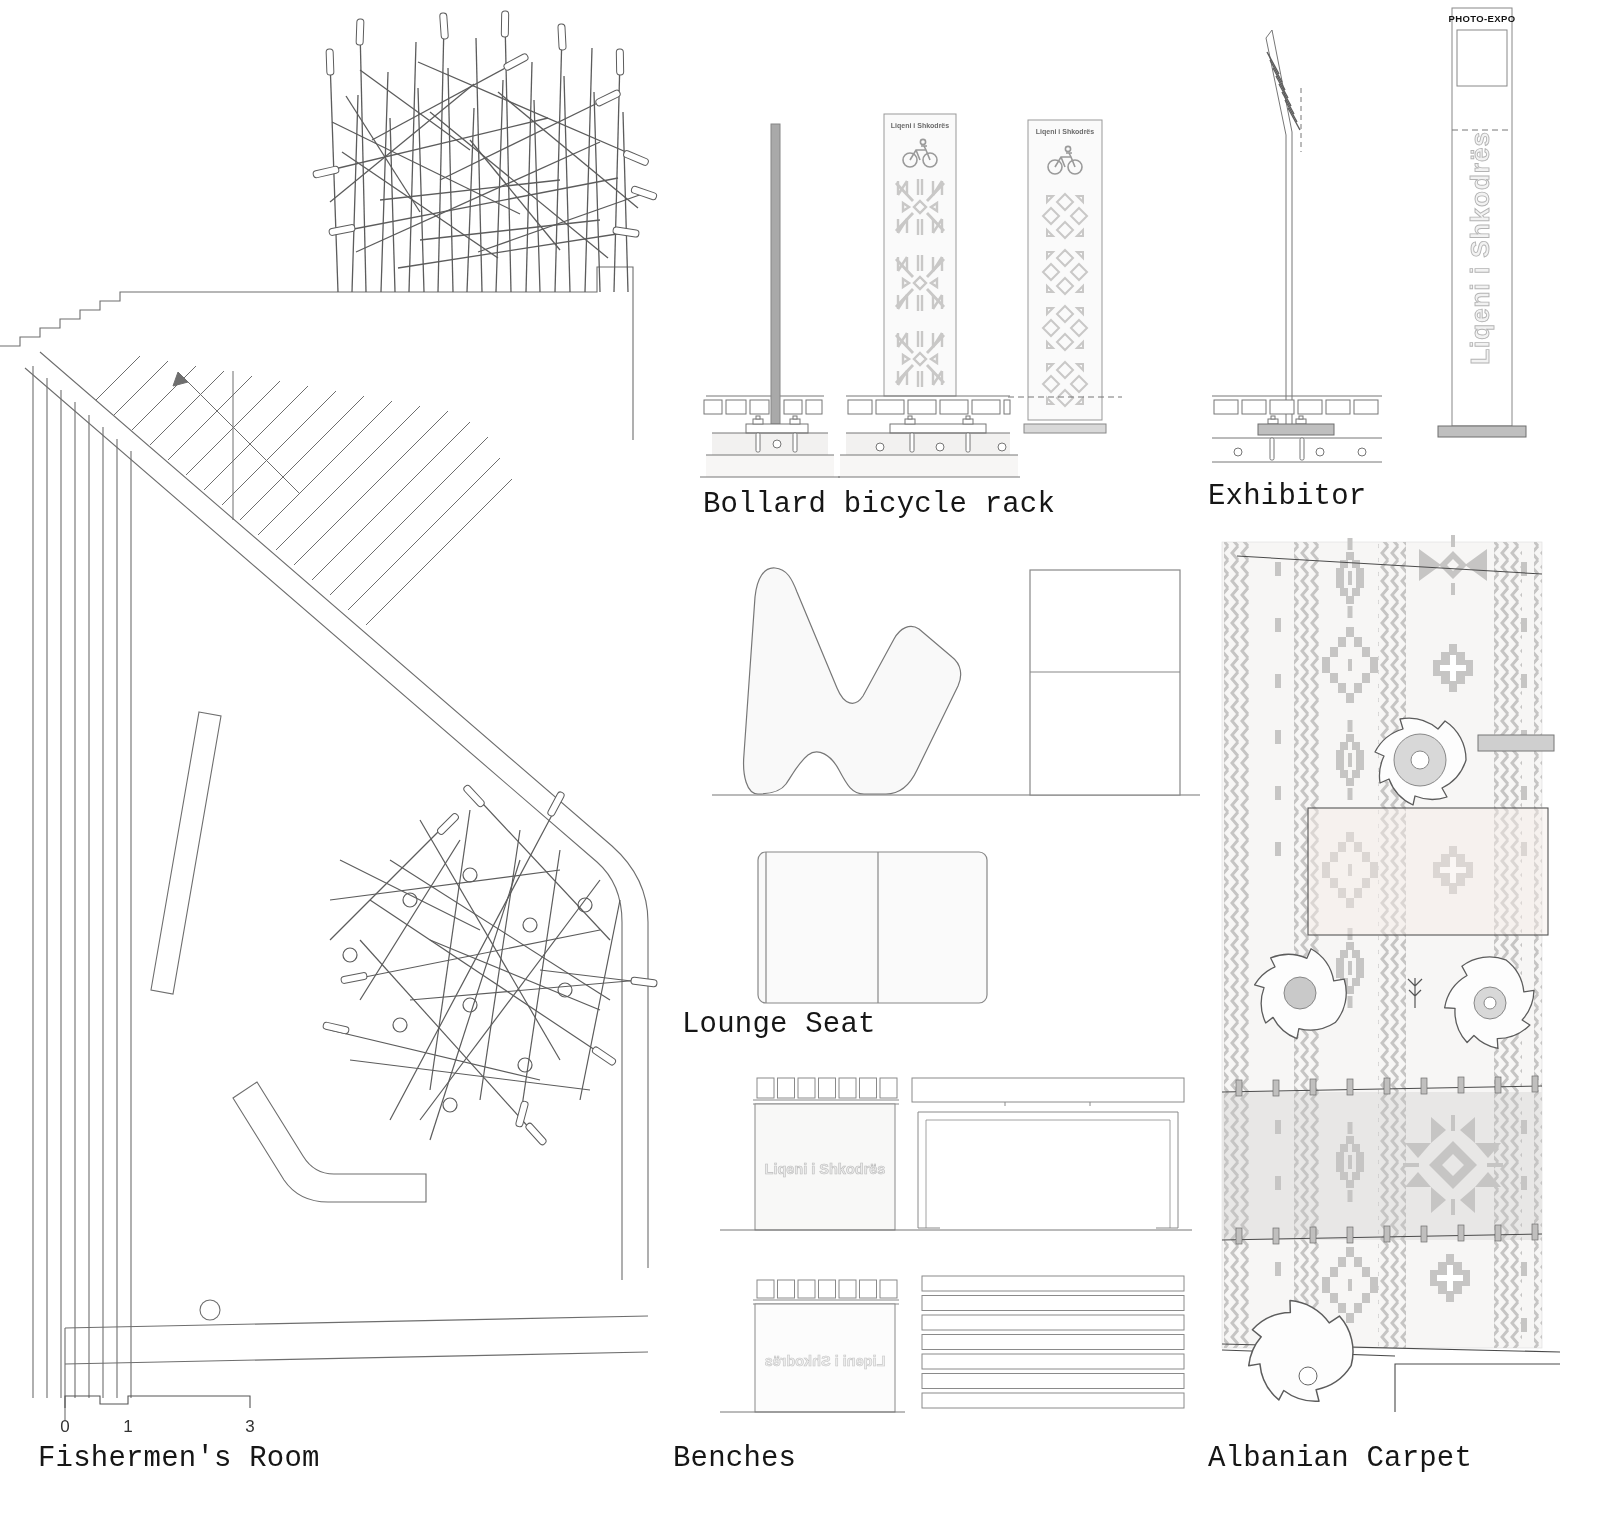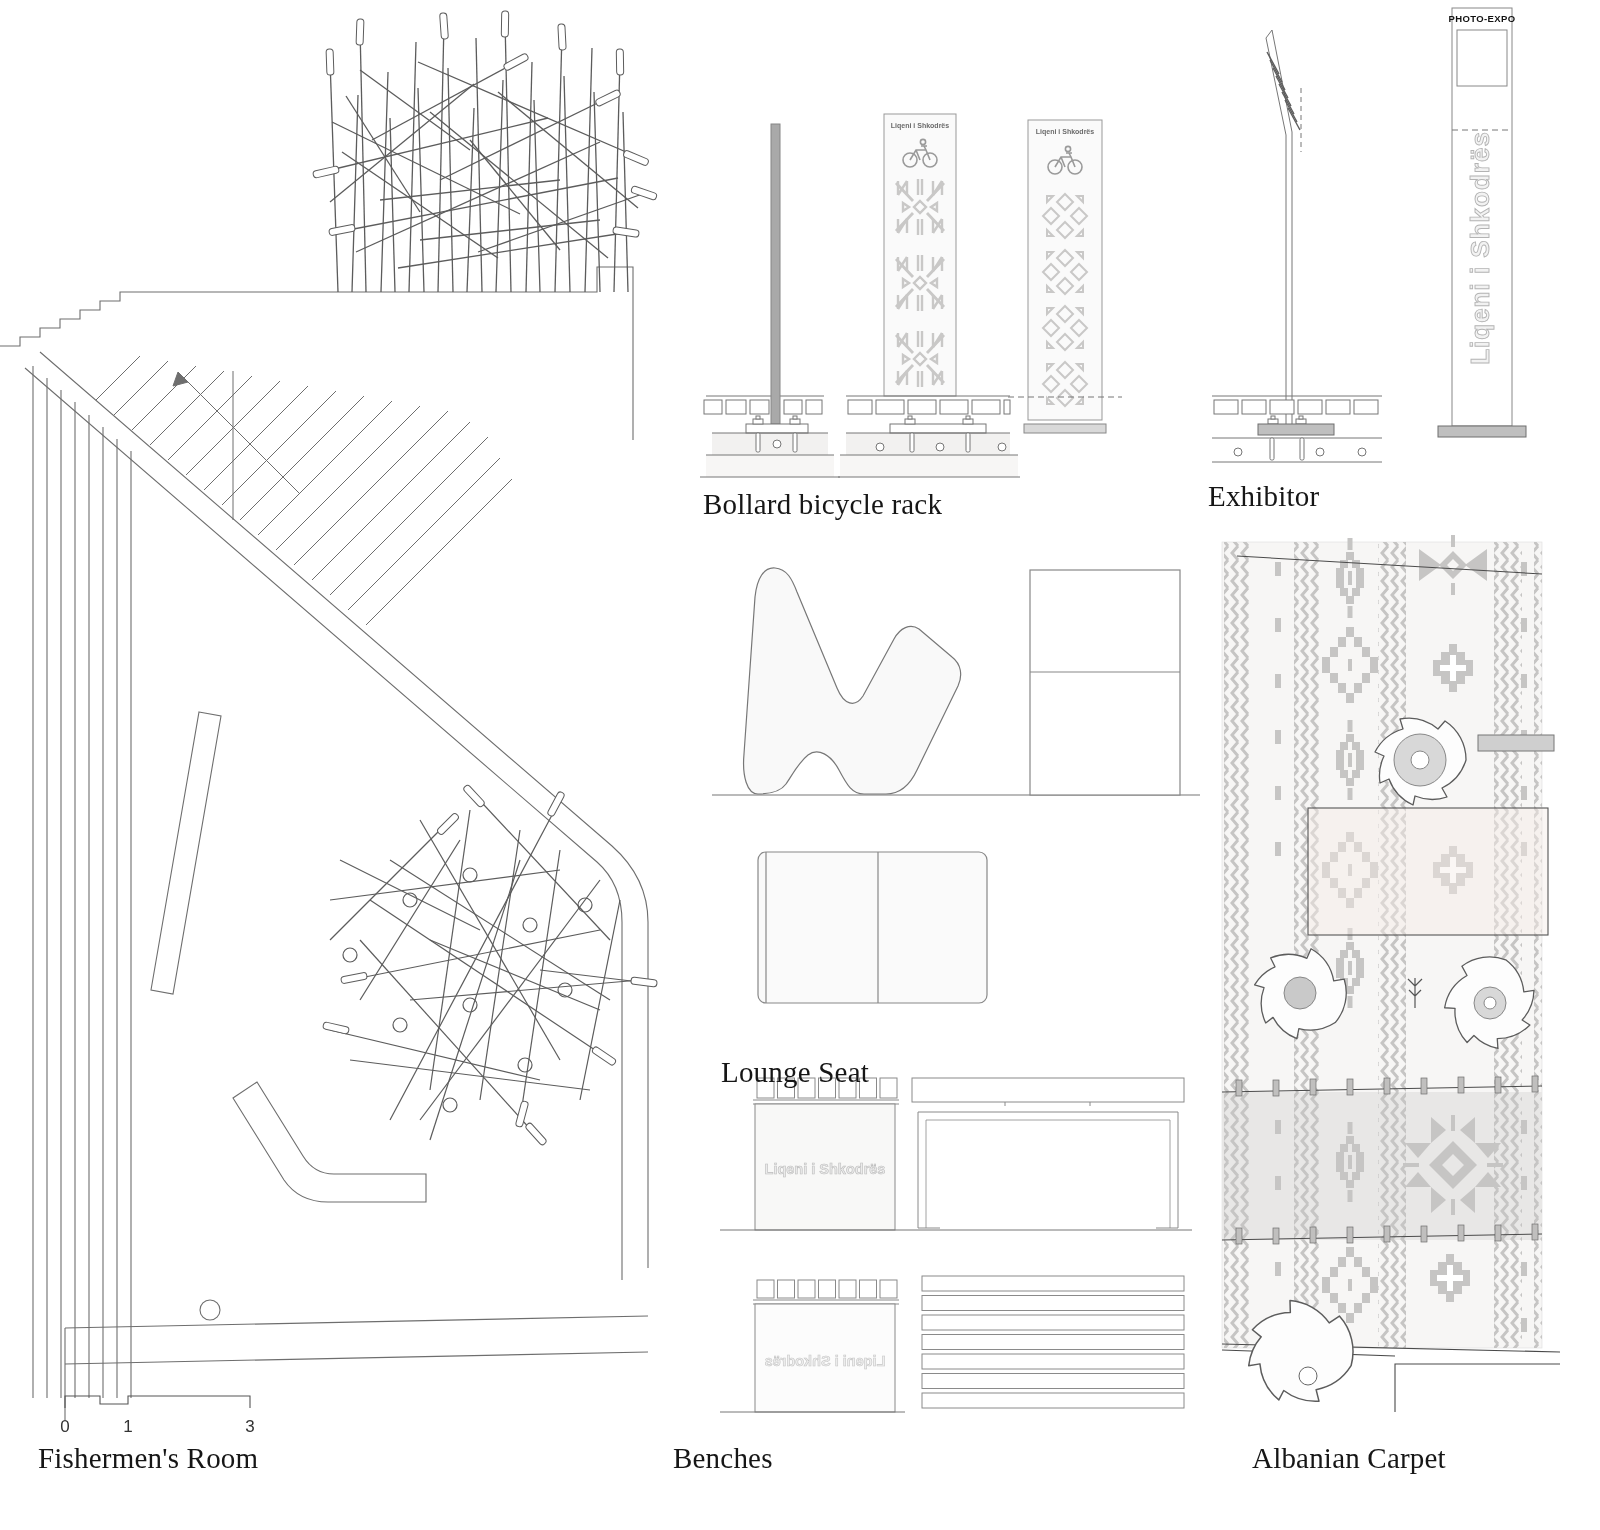--- a/index.html
+++ b/index.html
@@ -3,21 +3,21 @@
 <meta charset="utf-8">
 <style>
   html,body{margin:0;padding:0;background:#ffffff;}
   #sheet{
     position:relative;width:1600px;height:1530px;background:#ffffff;overflow:hidden;
     font-family:"Liberation Sans", sans-serif;
   }
   #drawing{position:absolute;left:0;top:0;}
   .panel-label{
     position:absolute;font-size:29px;color:#161616;letter-spacing:0.2px;
-    font-family:Liberation Serif, serif;white-space:nowrap;
+    font-family:Liberation Mono, monospace;white-space:nowrap;
   }
 </style>
 </head>
 <body>
 
 <div id="sheet">
 
 <svg id="drawing" width="1600" height="1530" viewBox="0 0 1600 1530">
   <defs>
     <pattern id="zzp" width="10" height="14" patternUnits="userSpaceOnUse">
@@ -587,18 +587,18 @@
     </g>
     <g>
       <use href="#canopy" transform="translate(1300,1352) scale(1.15) rotate(15)"></use>
       <circle cx="1308" cy="1376" r="9" fill="#ffffff" stroke="#666666"></circle>
     </g>
   </g>
 </svg>
 
 <div class="panel-label" style="left:703px;top:488px;">Bollard bicycle rack</div>
 <div class="panel-label" style="left:1208px;top:480px;">Exhibitor</div>
-<div class="panel-label" style="left:721px;top:1008px;margin-top:48px;">Lounge Seat</div>
+<div class="panel-label" style="left:682px;top:1008px;">Lounge Seat</div>
 <div class="panel-label" style="left:38px;top:1442px;">Fishermen's Room</div>
 <div class="panel-label" style="left:673px;top:1442px;">Benches</div>
-<div class="panel-label" style="left:1208px;top:1442px;margin-left:44px;">Albanian Carpet</div>
+<div class="panel-label" style="left:1208px;top:1442px;">Albanian Carpet</div>
 
 </div>
 
 </body></html>

